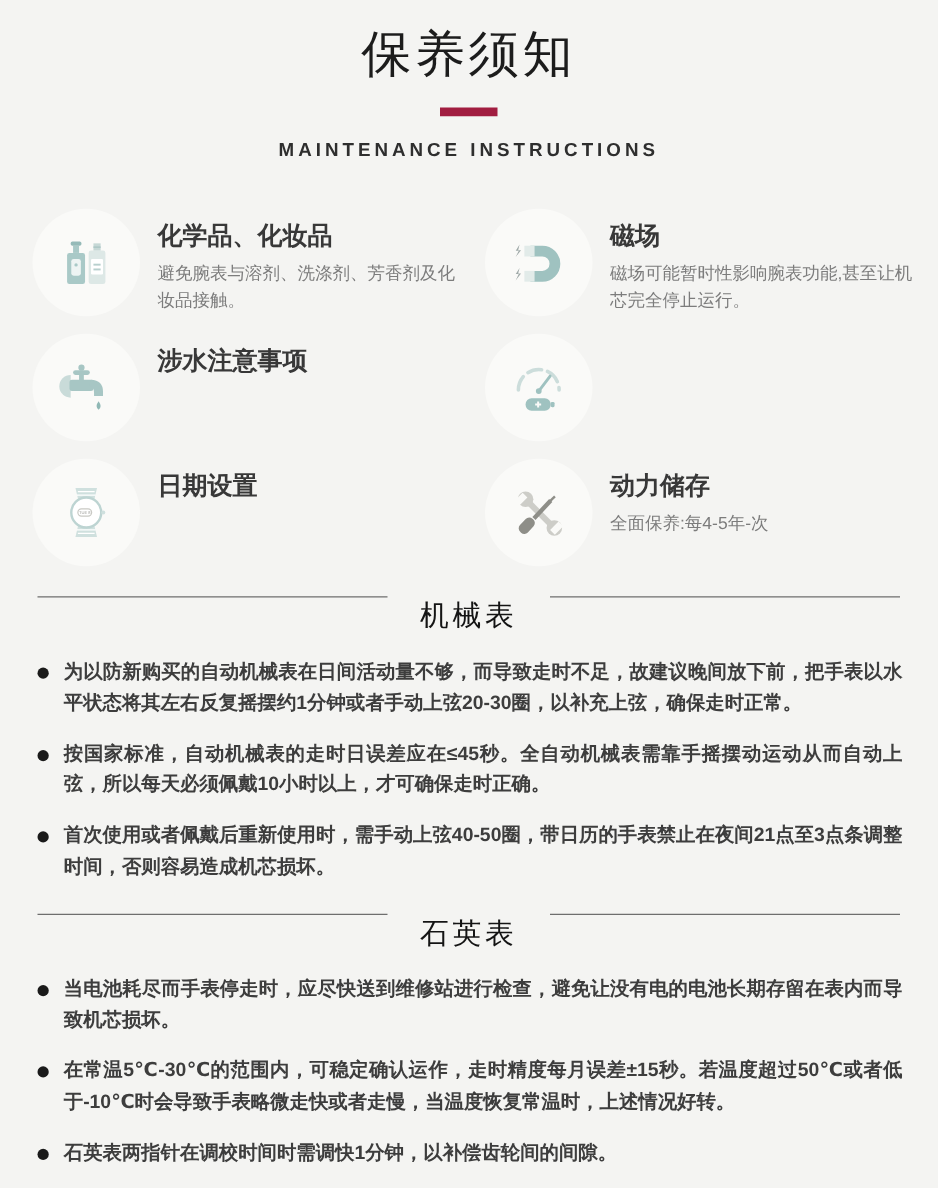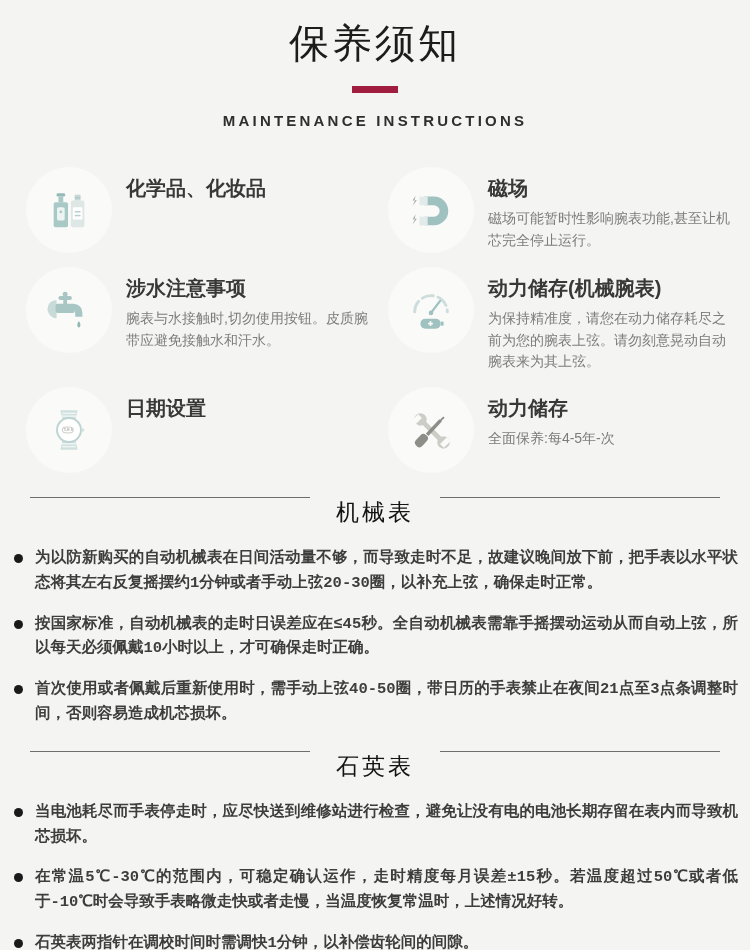--- a/index.html
+++ b/index.html
@@ -69,21 +69,21 @@
   }
   .hline { flex: 1; border-top: 1.5px solid #6e6e6e; }
   .section-title {
     font-size: 23px;
     font-weight: 500;
     letter-spacing: 3px;
     color: #141414;
     padding: 0 26px;
     white-space: nowrap;
   }
-  .bullets { list-style: none; margin: 18px 12px 0; font-family: Liberation Mono, monospace; }
+  .bullets { list-style: none; margin: 18px 28px 0; }
   .bullets li {
     display: flex;
     margin-bottom: 16px;
     font-size: 15.5px;
     line-height: 1.6;
     color: #3d3d3d;
     font-weight: 600;
     text-align: justify;
   }
   .dot {
@@ -119,20 +119,21 @@
           <rect x="30" y="29" width="6" height="1.6" fill="#b7cfcd"></rect>
           <rect x="8" y="16" width="15" height="26" rx="2" fill="#a9c9c7"></rect>
           <rect x="13" y="10" width="5" height="6" fill="#a9c9c7"></rect>
           <rect x="11" y="6.5" width="9" height="3.5" rx="1.5" fill="#95bab8"></rect>
           <rect x="11.5" y="21" width="8" height="14" rx="2" fill="#eef4f3"></rect>
           <circle cx="15.5" cy="26" r="1.4" fill="#a9c9c7"></circle>
         </svg>
       </div>
       <div class="care-text">
         <div class="care-title">化学品、化妆品</div>
+        <div class="care-desc">避免腕表与溶剂、洗涤剂、芳香剂及化妆品接触。</div>
       </div>
     </div>
 
     <div class="care-item">
       <div class="icon-circle">
         <svg viewBox="0 0 48 48" width="46" height="46" aria-hidden="true">
           <path d="M17 14.5 H27 a10.5 10.5 0 0 1 0 21 H17" fill="none" stroke="#9fc2c0" stroke-width="9"></path>
           <rect x="12" y="10" width="8.5" height="9" fill="#e2ebe9"></rect>
           <rect x="12" y="31" width="8.5" height="9" fill="#e2ebe9"></rect>
           <path d="M8 9 l-3.2 5.2 h2.5 l-2.6 5.3 4.5-5.8 h-2.4 z" fill="#9fa9a8"></path>
@@ -152,38 +153,33 @@
           <rect x="13" y="9.5" width="14" height="4" rx="2" fill="#a7c6c4"></rect>
           <rect x="18" y="13" width="4" height="5" fill="#a7c6c4"></rect>
           <path d="M11 13.5 a9.5 9.5 0 0 0 0 19 z" fill="#c9dbd9"></path>
           <rect x="10" y="17.5" width="20" height="9.5" rx="2" fill="#a7c6c4"></rect>
           <path d="M28 17.5 q10 0.5 10 10 v3.5 h-7.5 v-3 q0-4.5 -4-5.5 z" fill="#a7c6c4"></path>
           <path d="M34.3 35.5 q3.4 4.6 0 7 q-3.4 -2.4 0 -7 z" fill="#8fb8b5"></path>
         </svg>
       </div>
       <div class="care-text">
         <div class="care-title">涉水注意事项</div>
-        <div class="care-desc">腕表与水接触时,切勿使用按钮。皮质腕带应避免接触水和汗水。</div>
       </div>
     </div>
 
     <div class="care-item">
       <div class="icon-circle">
         <svg viewBox="0 0 48 48" width="46" height="46" aria-hidden="true">
           <path d="M7 26 a17 17 0 0 1 34 0" fill="none" stroke="#ccdddb" stroke-width="3" stroke-linecap="round" stroke-dasharray="12 5"></path>
           <path d="M24 27 L33.5 14.5" stroke="#9fc2c0" stroke-width="2.4" stroke-linecap="round"></path>
           <circle cx="24" cy="27" r="2.4" fill="#9fc2c0"></circle>
           <rect x="13" y="33" width="21" height="10.5" rx="5" fill="#9fc2c0"></rect>
           <rect x="34" y="36" width="3.2" height="4.5" rx="1.2" fill="#9fc2c0"></rect>
           <path d="M21 38.2 h5 M23.5 35.7 v5" stroke="#fafaf8" stroke-width="1.7"></path>
         </svg>
-      </div>
-      <div class="care-text">
-        <div class="care-title">动力储存(机械腕表)</div>
-        <div class="care-desc">为保持精准度，请您在动力储存耗尽之前为您的腕表上弦。请勿刻意晃动自动腕表来为其上弦。</div>
       </div>
     </div>
 
     <div class="care-item">
       <div class="icon-circle">
         <svg viewBox="0 0 48 48" width="46" height="46" aria-hidden="true">
           <path d="M15 3.5 h18 l-2.2 9.5 h-13.6 z" fill="#cfe0de"></path>
           <path d="M17 6.5 h14 M16.2 9.5 h15.6" stroke="#ffffff" stroke-width="1"></path>
           <path d="M15 44.5 h18 l-2.2 -9.5 h-13.6 z" fill="#cfe0de"></path>
           <path d="M17 41.5 h14 M16.2 38.5 h15.6" stroke="#ffffff" stroke-width="1"></path>

